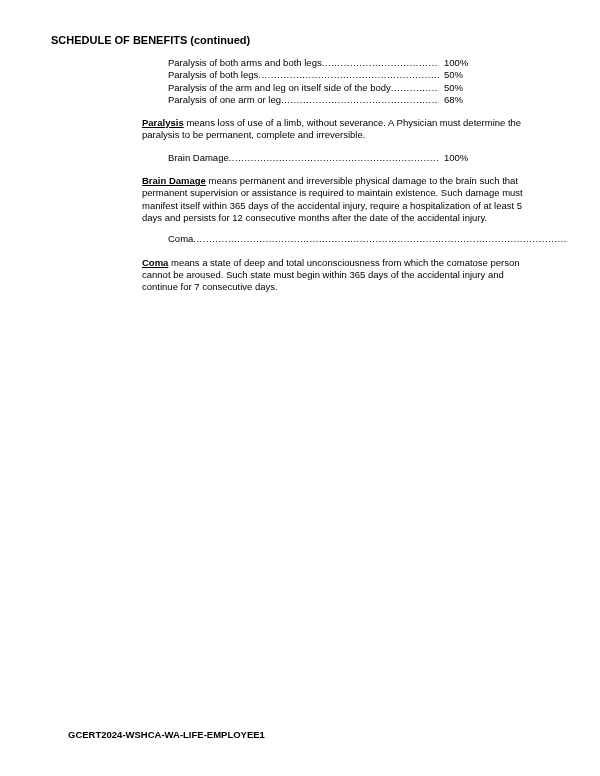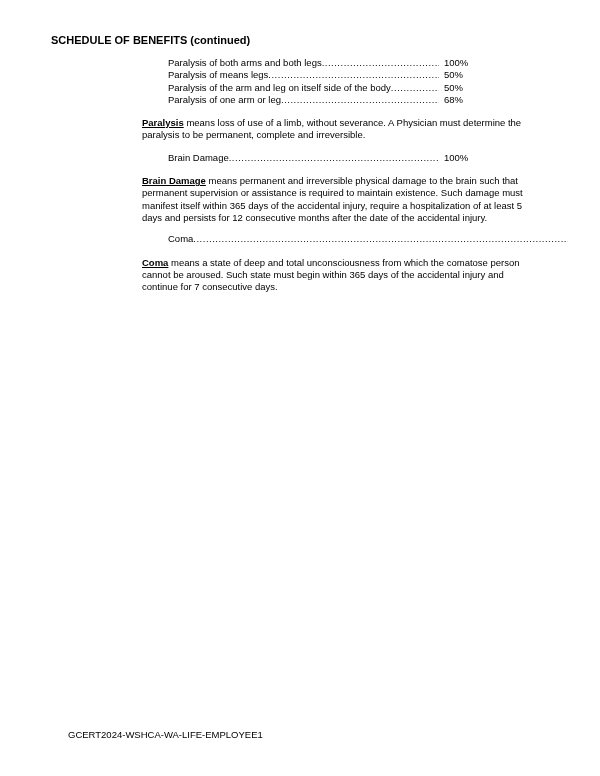--- a/index.html
+++ b/index.html
@@ -80,21 +80,21 @@
     text-decoration: underline;
   }
   .row.after-para {
     margin-top: 10px;
   }
   .footer-id {
     position: absolute;
     left: 68px;
     top: 729px;
     font-size: 9.5px;
-    font-weight: normal;
+    font-weight: bold;
     white-space: nowrap;
   }
   .footer-page {
     position: absolute;
     left: 0;
     top: 741px;
     width: 566px;
     text-align: center;
     font-size: 9.5px;
     font-weight: bold;
@@ -109,21 +109,21 @@
   <div class="title">SCHEDULE OF BENEFITS (continued)</div>
 
   <div class="content">
 
     <div class="row">
       <span class="label">Paralysis of both arms and both legs</span>
       <span class="dots"></span>
       <span class="value">100%</span>
     </div>
     <div class="row">
-      <span class="label">Paralysis of means legs</span>
+      <span class="label">Paralysis of both legs</span>
       <span class="dots"></span>
       <span class="value">50%</span>
     </div>
     <div class="row">
       <span class="label">Paralysis of the arm and leg on itself side of the body</span>
       <span class="dots"></span>
       <span class="value">50%</span>
     </div>
     <div class="row">
       <span class="label">Paralysis of one arm or leg</span>

